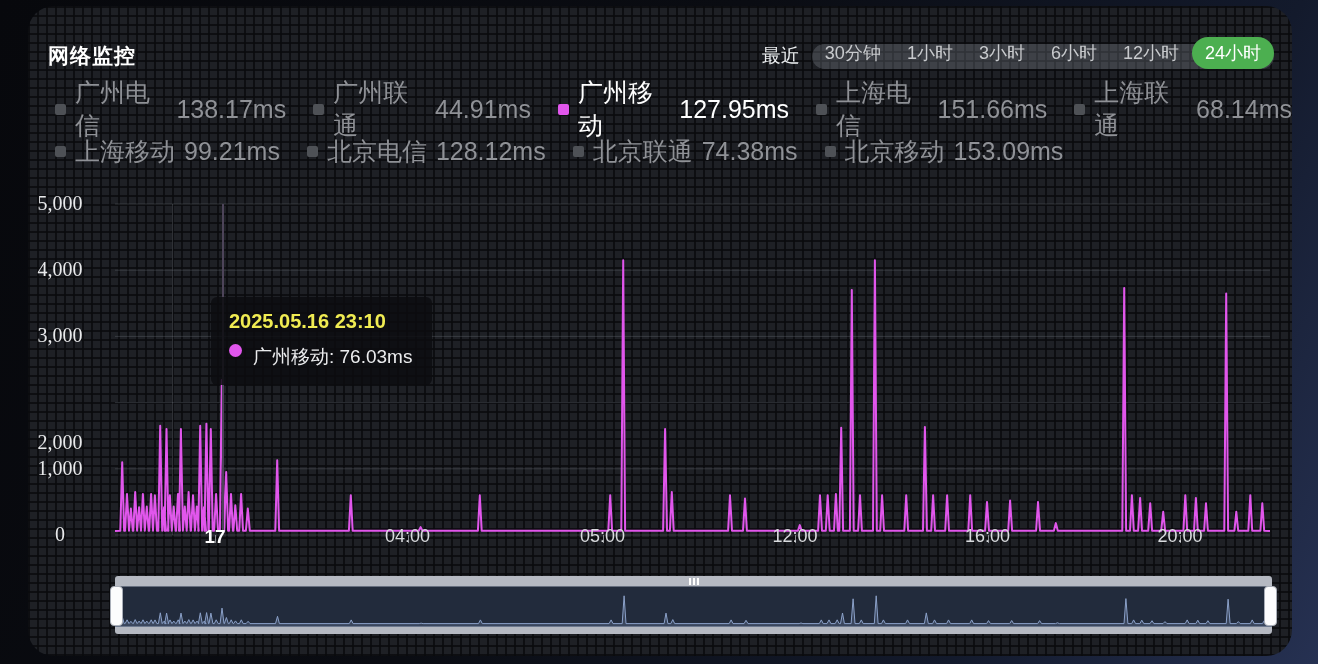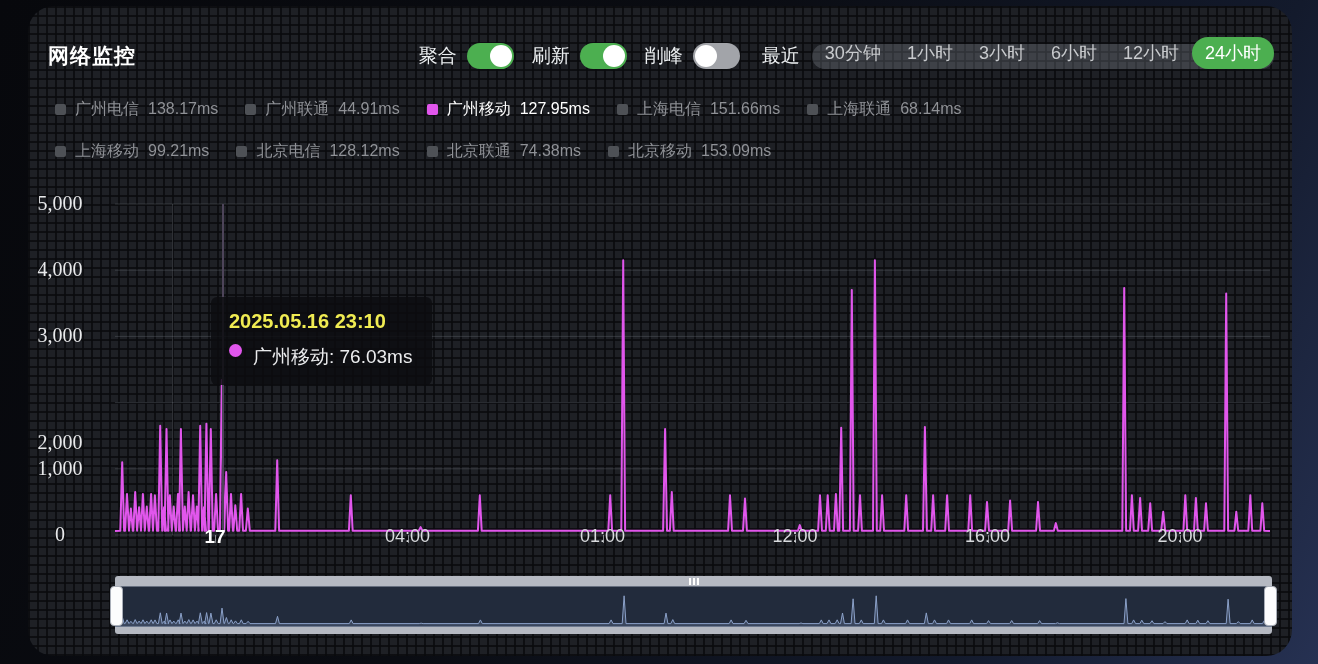--- a/index.html
+++ b/index.html
@@ -28,21 +28,21 @@
   .switch .knob{position:absolute;top:2px;width:22px;height:22px;border-radius:50%;background:#fff;}
   .switch.on .knob{right:2px;}
   .switch.off .knob{left:2px;}
   .range-label{font-size:19px;color:#eceff1;margin-left:4px;margin-right:-6px;}
   .range-group{display:flex;align-items:flex-end;background:rgba(128,133,142,0.33);border-radius:16px;height:25px;}
   .range-btn{padding:0 13px;font-size:18px;color:#c8cacd;line-height:32px;border-radius:16px;cursor:pointer;white-space:nowrap;}
   .range-btn.active{background:#4caf50;color:#fff;font-weight:500;}
   
   .legend{position:absolute;left:0;top:88px;width:100%;padding-left:27px;box-sizing:border-box;}
   .legend-row{display:flex;gap:27px;align-items:center;height:30px;margin-bottom:12px;}
-  .legend-item{display:flex;align-items:center;gap:9px;font-size:16px;color:#8f9196;cursor:pointer;}
+  .legend-item{display:flex;align-items:center;gap:9px;font-size:25px;color:#8f9196;cursor:pointer;}
   .legend-item .marker{width:11px;height:11px;border-radius:2px;background:#4e5156;flex:none;}
   .legend-item.active{color:#fff;}
   .legend-item.active .marker{background:#e156ec;}
   
   .chart{position:absolute;left:87px;top:198px;width:1155px;height:331px;}
   #plot{position:absolute;left:0;top:0;overflow:visible;}
   .ylab{position:absolute;left:-96px;width:82px;text-align:center;
     font-family:"Liberation Serif","DejaVu Serif",serif;font-size:20px;color:#e8e9eb;}
   .xtick{position:absolute;width:1px;height:8px;top:331px;background:#8a8d92;}
   .xlab{position:absolute;top:322px;transform:translateX(-50%);font-size:18px;color:#d9dbde;white-space:nowrap;}
@@ -69,40 +69,20 @@
   .handle.right{right:-5px;}
 </style>
 </head>
 <body>
 
 <div class="panel">
 
   <div class="title">网络监控</div>
 
   <div class="controls">
-    <div id="toggles" style="display:flex;align-items:center;gap:18px;">
-        <div class="toggle-item">
-          <span class="toggle-label">聚合</span>
-          <div class="switch on">
-            <div class="knob"></div>
-          </div>
-        </div>
-        <div class="toggle-item">
-          <span class="toggle-label">刷新</span>
-          <div class="switch on">
-            <div class="knob"></div>
-          </div>
-        </div>
-        <div class="toggle-item">
-          <span class="toggle-label">削峰</span>
-          <div class="switch off">
-            <div class="knob"></div>
-          </div>
-        </div>
-      </div>
     <span class="range-label">最近</span>
     <div class="range-group" id="rangeGroup">
         <div class="range-btn">30分钟</div>
         <div class="range-btn">1小时</div>
         <div class="range-btn">3小时</div>
         <div class="range-btn">6小时</div>
         <div class="range-btn">12小时</div>
         <div class="range-btn active">24小时</div>
       </div>
   </div>
@@ -182,21 +162,21 @@
       <div class="ylab" style="top: 252.8px;">1,000</div>
       <div class="ylab" style="top: 186.6px; margin-top: 40px;">2,000</div>
       <div class="ylab" style="top: 120.4px;">3,000</div>
       <div class="ylab" style="top: 54.2px;">4,000</div>
       <div class="ylab" style="top: -12px;">5,000</div>
       <div class="xtick" style="left: 100.1px;"></div>
       <div class="xlab bold" style="left: 100.1px;">17</div>
       <div class="xtick" style="left: 292.6px;"></div>
       <div class="xlab" style="left: 292.6px;">04:00</div>
       <div class="xtick" style="left: 487.506px;"></div>
-      <div class="xlab" style="left: 487.506px;">01:00</div>
+      <div class="xlab" style="left: 487.506px;">05:00</div>
       <div class="xtick" style="left: 680.006px;"></div>
       <div class="xlab" style="left: 680.006px;">12:00</div>
       <div class="xtick" style="left: 872.506px;"></div>
       <div class="xlab" style="left: 872.506px;">16:00</div>
       <div class="xtick" style="left: 1065.01px;"></div>
       <div class="xlab" style="left: 1065.01px;">20:00</div>
     </div>
 
   <div class="slider">
     <div class="slider-top">

